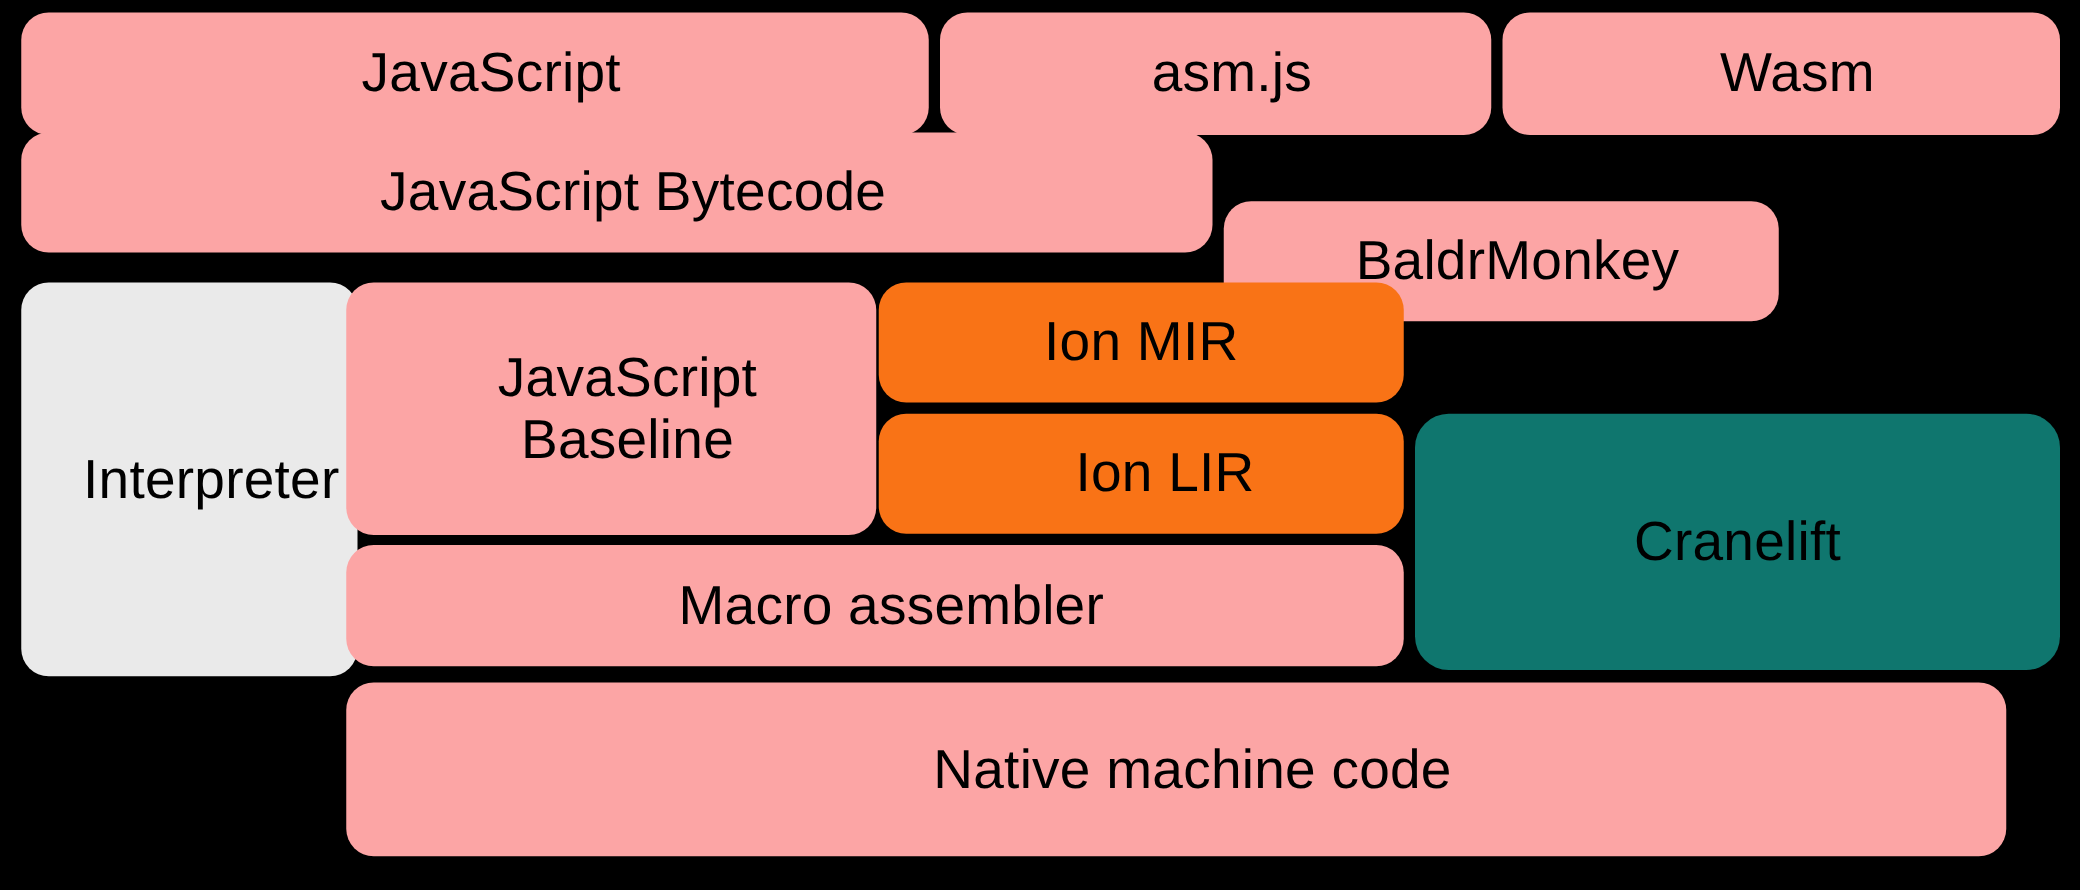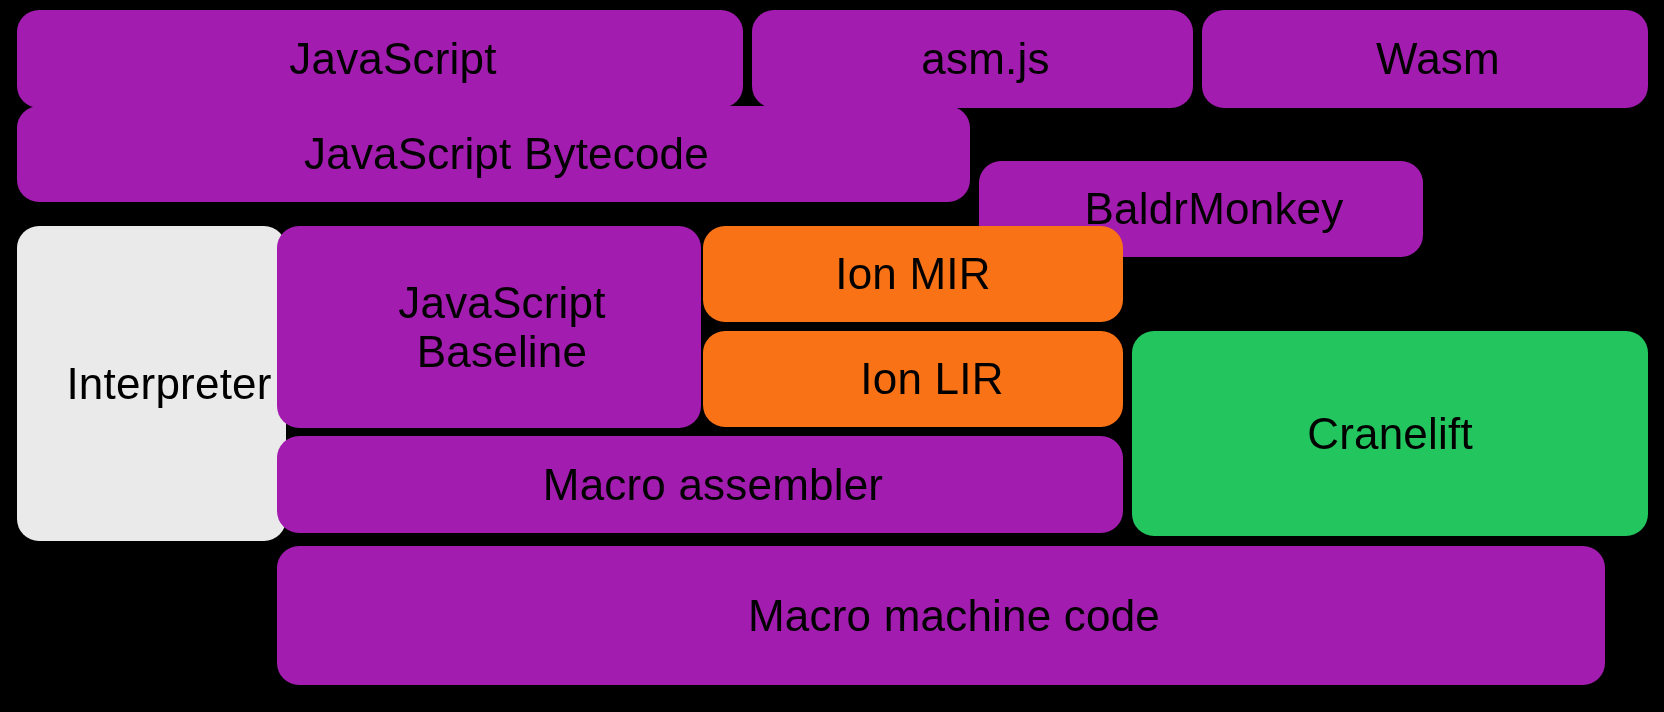--- a/index.html
+++ b/index.html
@@ -29,25 +29,25 @@
     border-radius: 22px;
     color: #000000;
     font-size: 44px;
     line-height: 1.12;
     font-weight: 400;
     letter-spacing: 0.2px;
     white-space: pre-line;
     padding: 2px 10px;
     user-select: none;
   }
-  .fill-white  { background: #a21caf; padding-left: 36px; }
+  .fill-white  { background: #fca5a5; padding-left: 36px; }
   .fill-gray   { background: #eaeaea; padding-left: 45px; }
   .fill-green  { background: #76c council; }
   .fill-green  { background: #f97316; }
-  .fill-red    { background: #22c55e; }
+  .fill-red    { background: #0f766e; border-radius: 27px; }
 
   
   #n-javascript      { left: 17px;   top: 10px;  width: 726px;  height: 98px; }
   #n-asmjs           { left: 752px;  top: 10px;  width: 441px;  height: 98px; }
   #n-wasm            { left: 1202px; top: 10px;  width: 446px;  height: 98px; }
 
   
   #n-jsbytecode      { left: 17px;   top: 106px; width: 953px;  height: 96px; }
   #n-baldrmonkey     { left: 979px;  top: 119px; width: 444px;  height: 96px; margin-top: 42px; }
 
@@ -81,15 +81,15 @@
 Baseline</div>
 
   <div class="node fill-green" id="n-ionmir">Ion MIR</div>
 
   <div class="node fill-green" id="n-ionlir">Ion LIR</div>
 
   <div class="node fill-red" id="n-cranelift">Cranelift</div>
 
   <div class="node fill-white" id="n-macroassembler">Macro assembler</div>
 
-  <div class="node fill-white" id="n-nativecode">Macro machine code</div>
+  <div class="node fill-white" id="n-nativecode">Native machine code</div>
 
 </div>
 
 </body></html>

